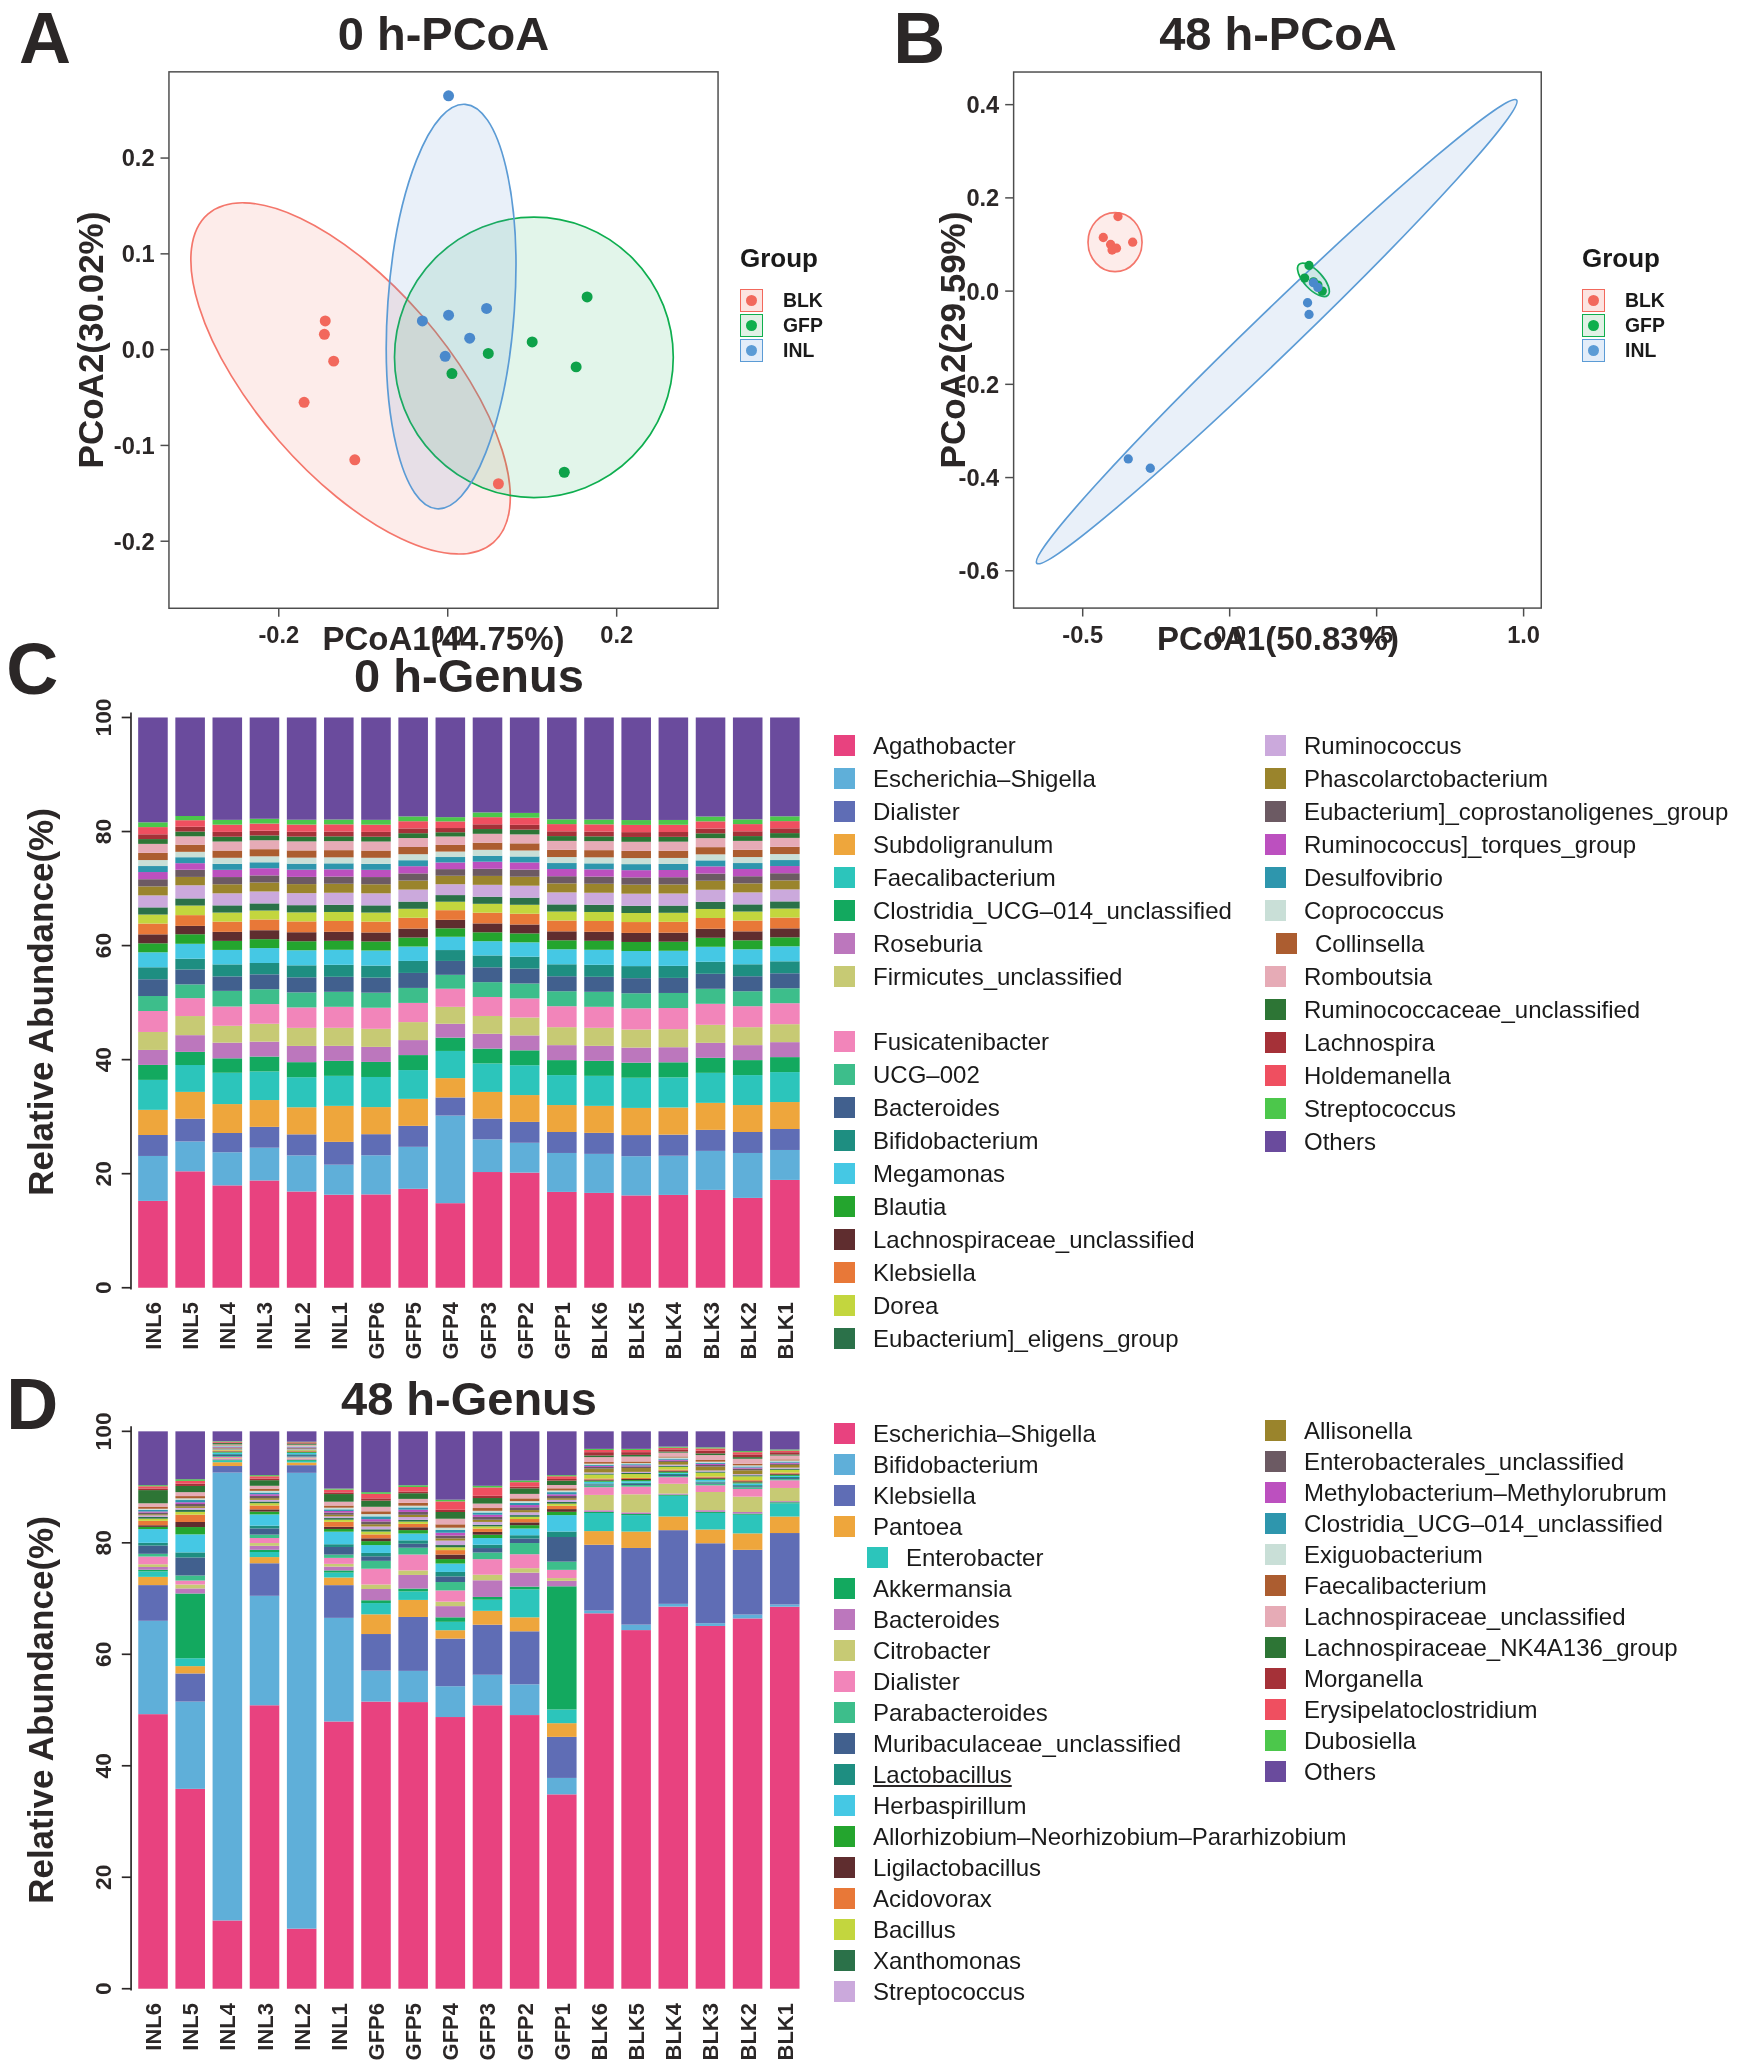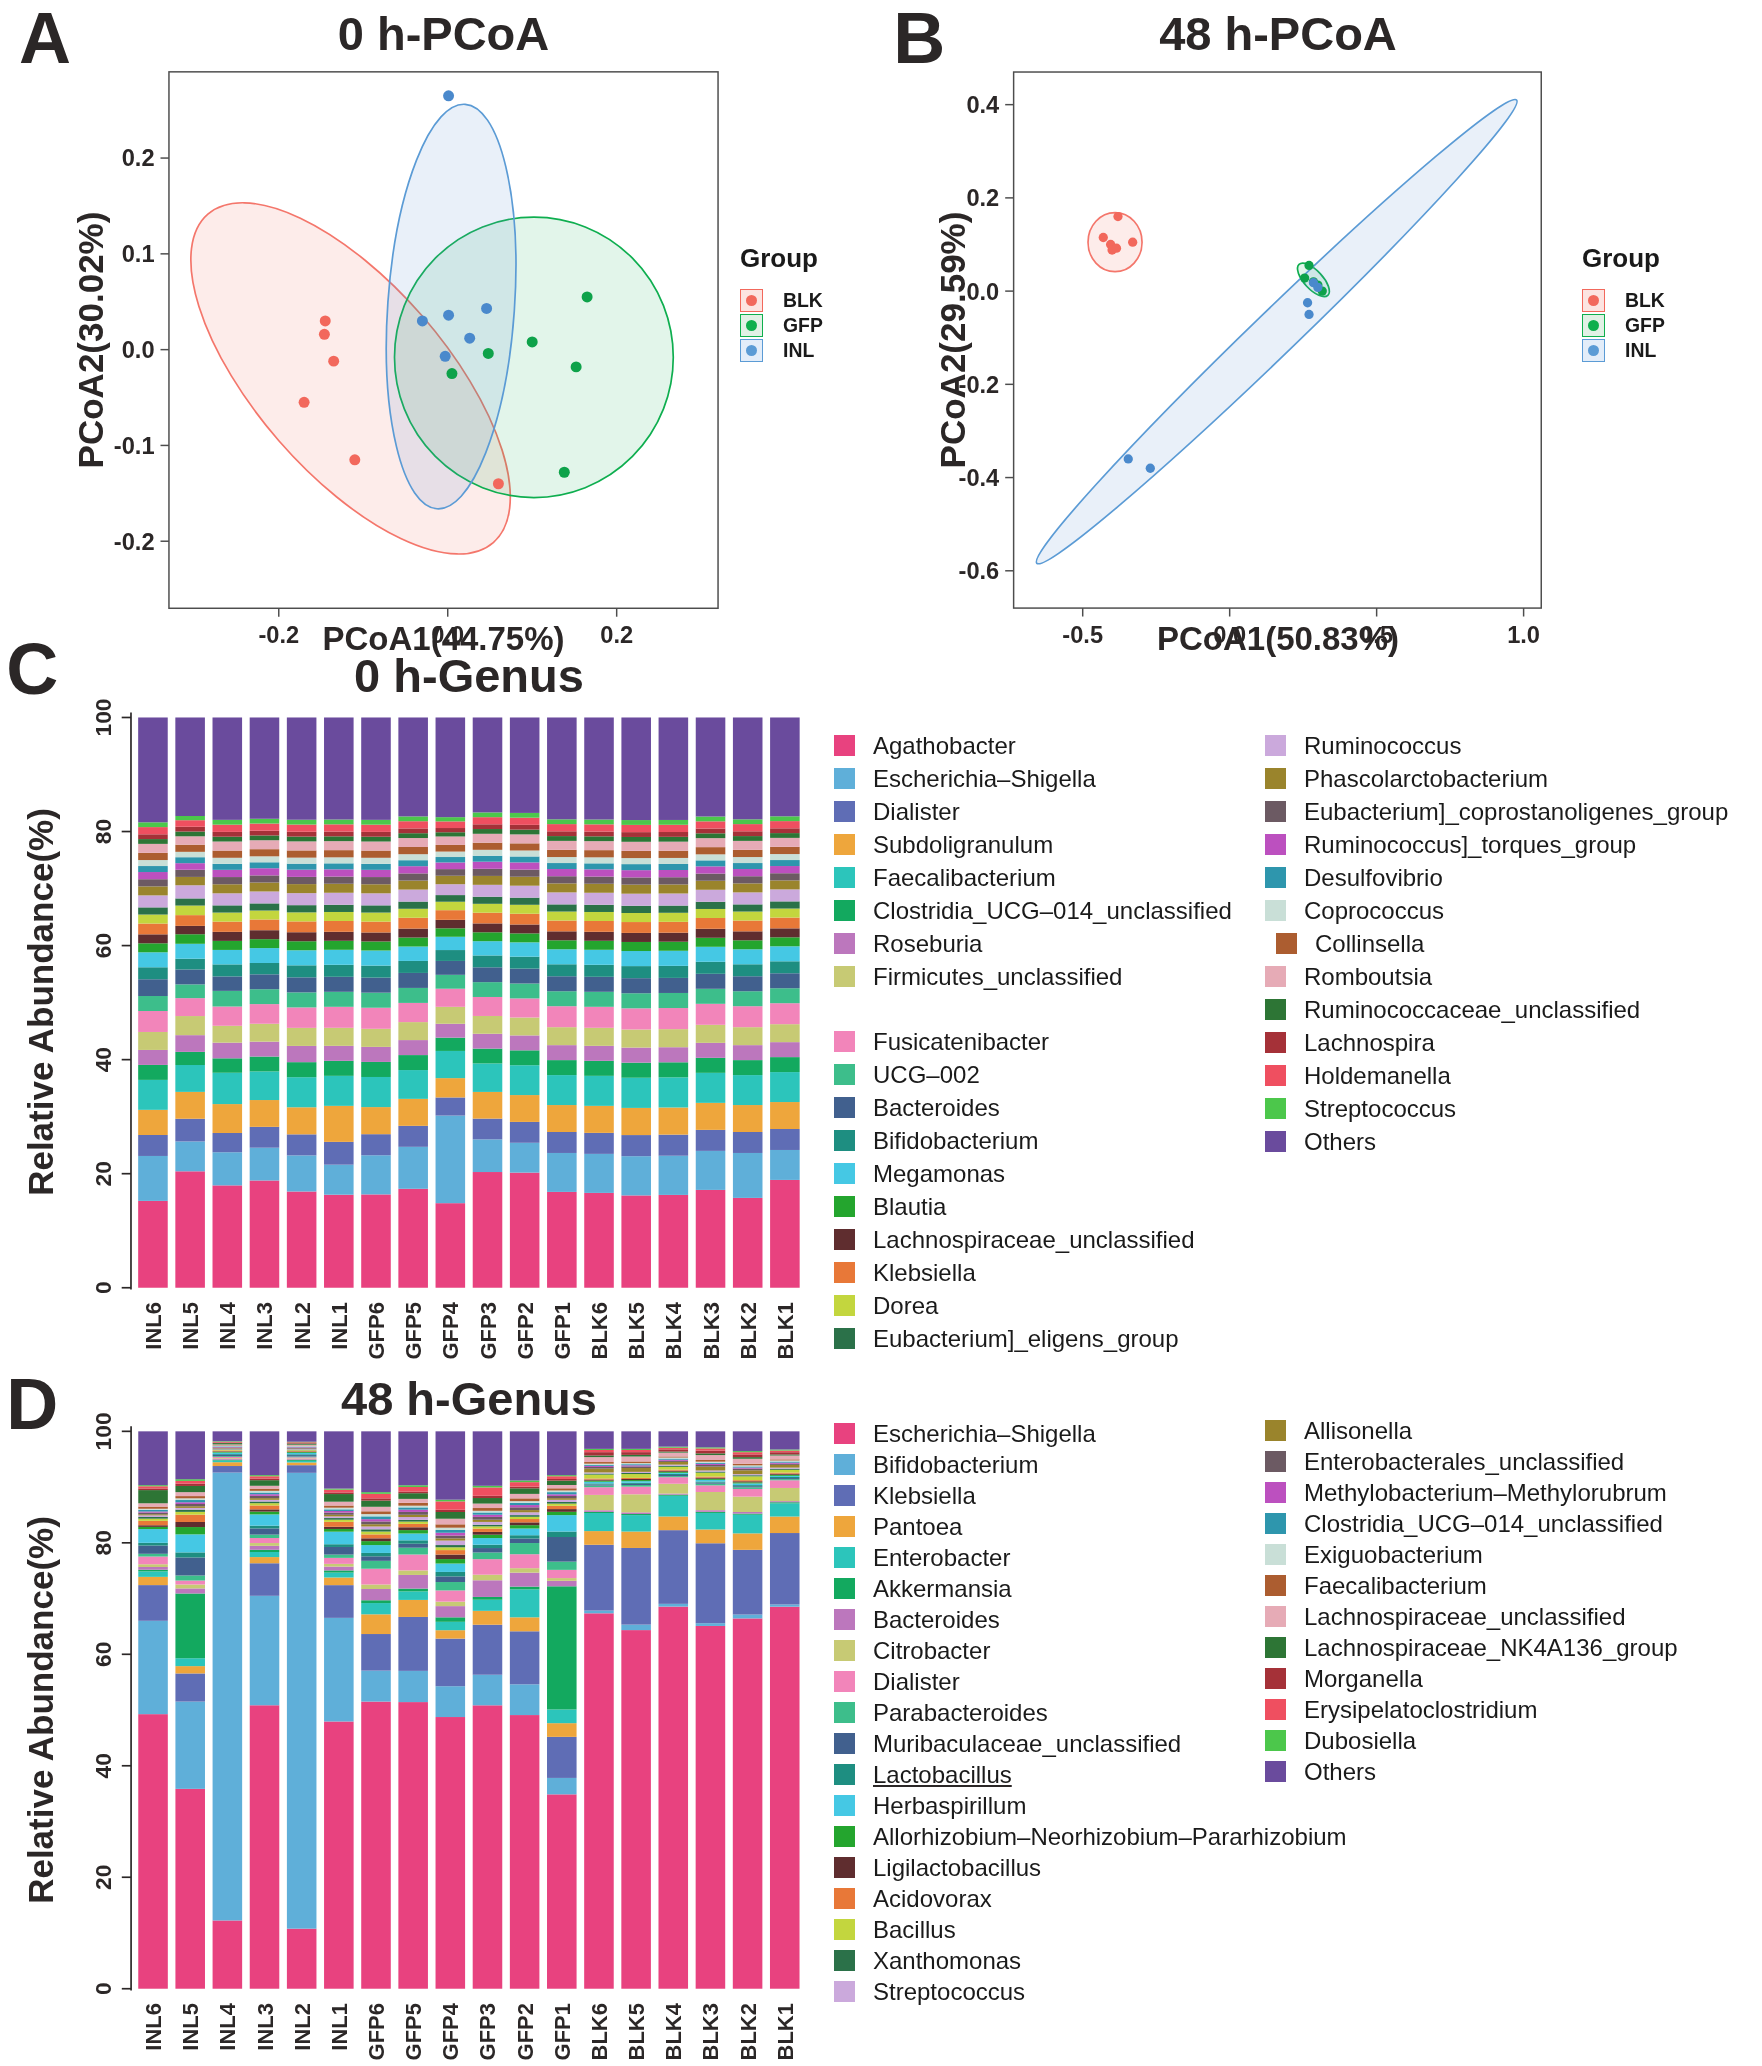--- a/index.html
+++ b/index.html
@@ -1500,21 +1500,21 @@
           <span class="llabel">Bifidobacterium</span>
         </div>
         <div class="litem" style="height: 31px;">
           <span class="lswatch" style="background: rgb(95, 109, 181);"></span>
           <span class="llabel">Klebsiella</span>
         </div>
         <div class="litem" style="height: 31px;">
           <span class="lswatch" style="background: rgb(238, 166, 60);"></span>
           <span class="llabel">Pantoea</span>
         </div>
-        <div class="litem" style="height: 31px;">
+        <div class="litem" style="height: 31px; margin-left: 33px;">
           <span class="lswatch" style="background: rgb(44, 197, 187);"></span>
           <span class="llabel">Enterobacter</span>
         </div>
         <div class="litem" style="height: 31px;">
           <span class="lswatch" style="background: rgb(19, 169, 95);"></span>
           <span class="llabel">Akkermansia</span>
         </div>
         <div class="litem" style="height: 31px;">
           <span class="lswatch" style="background: rgb(188, 119, 189);"></span>
           <span class="llabel">Bacteroides</span>

